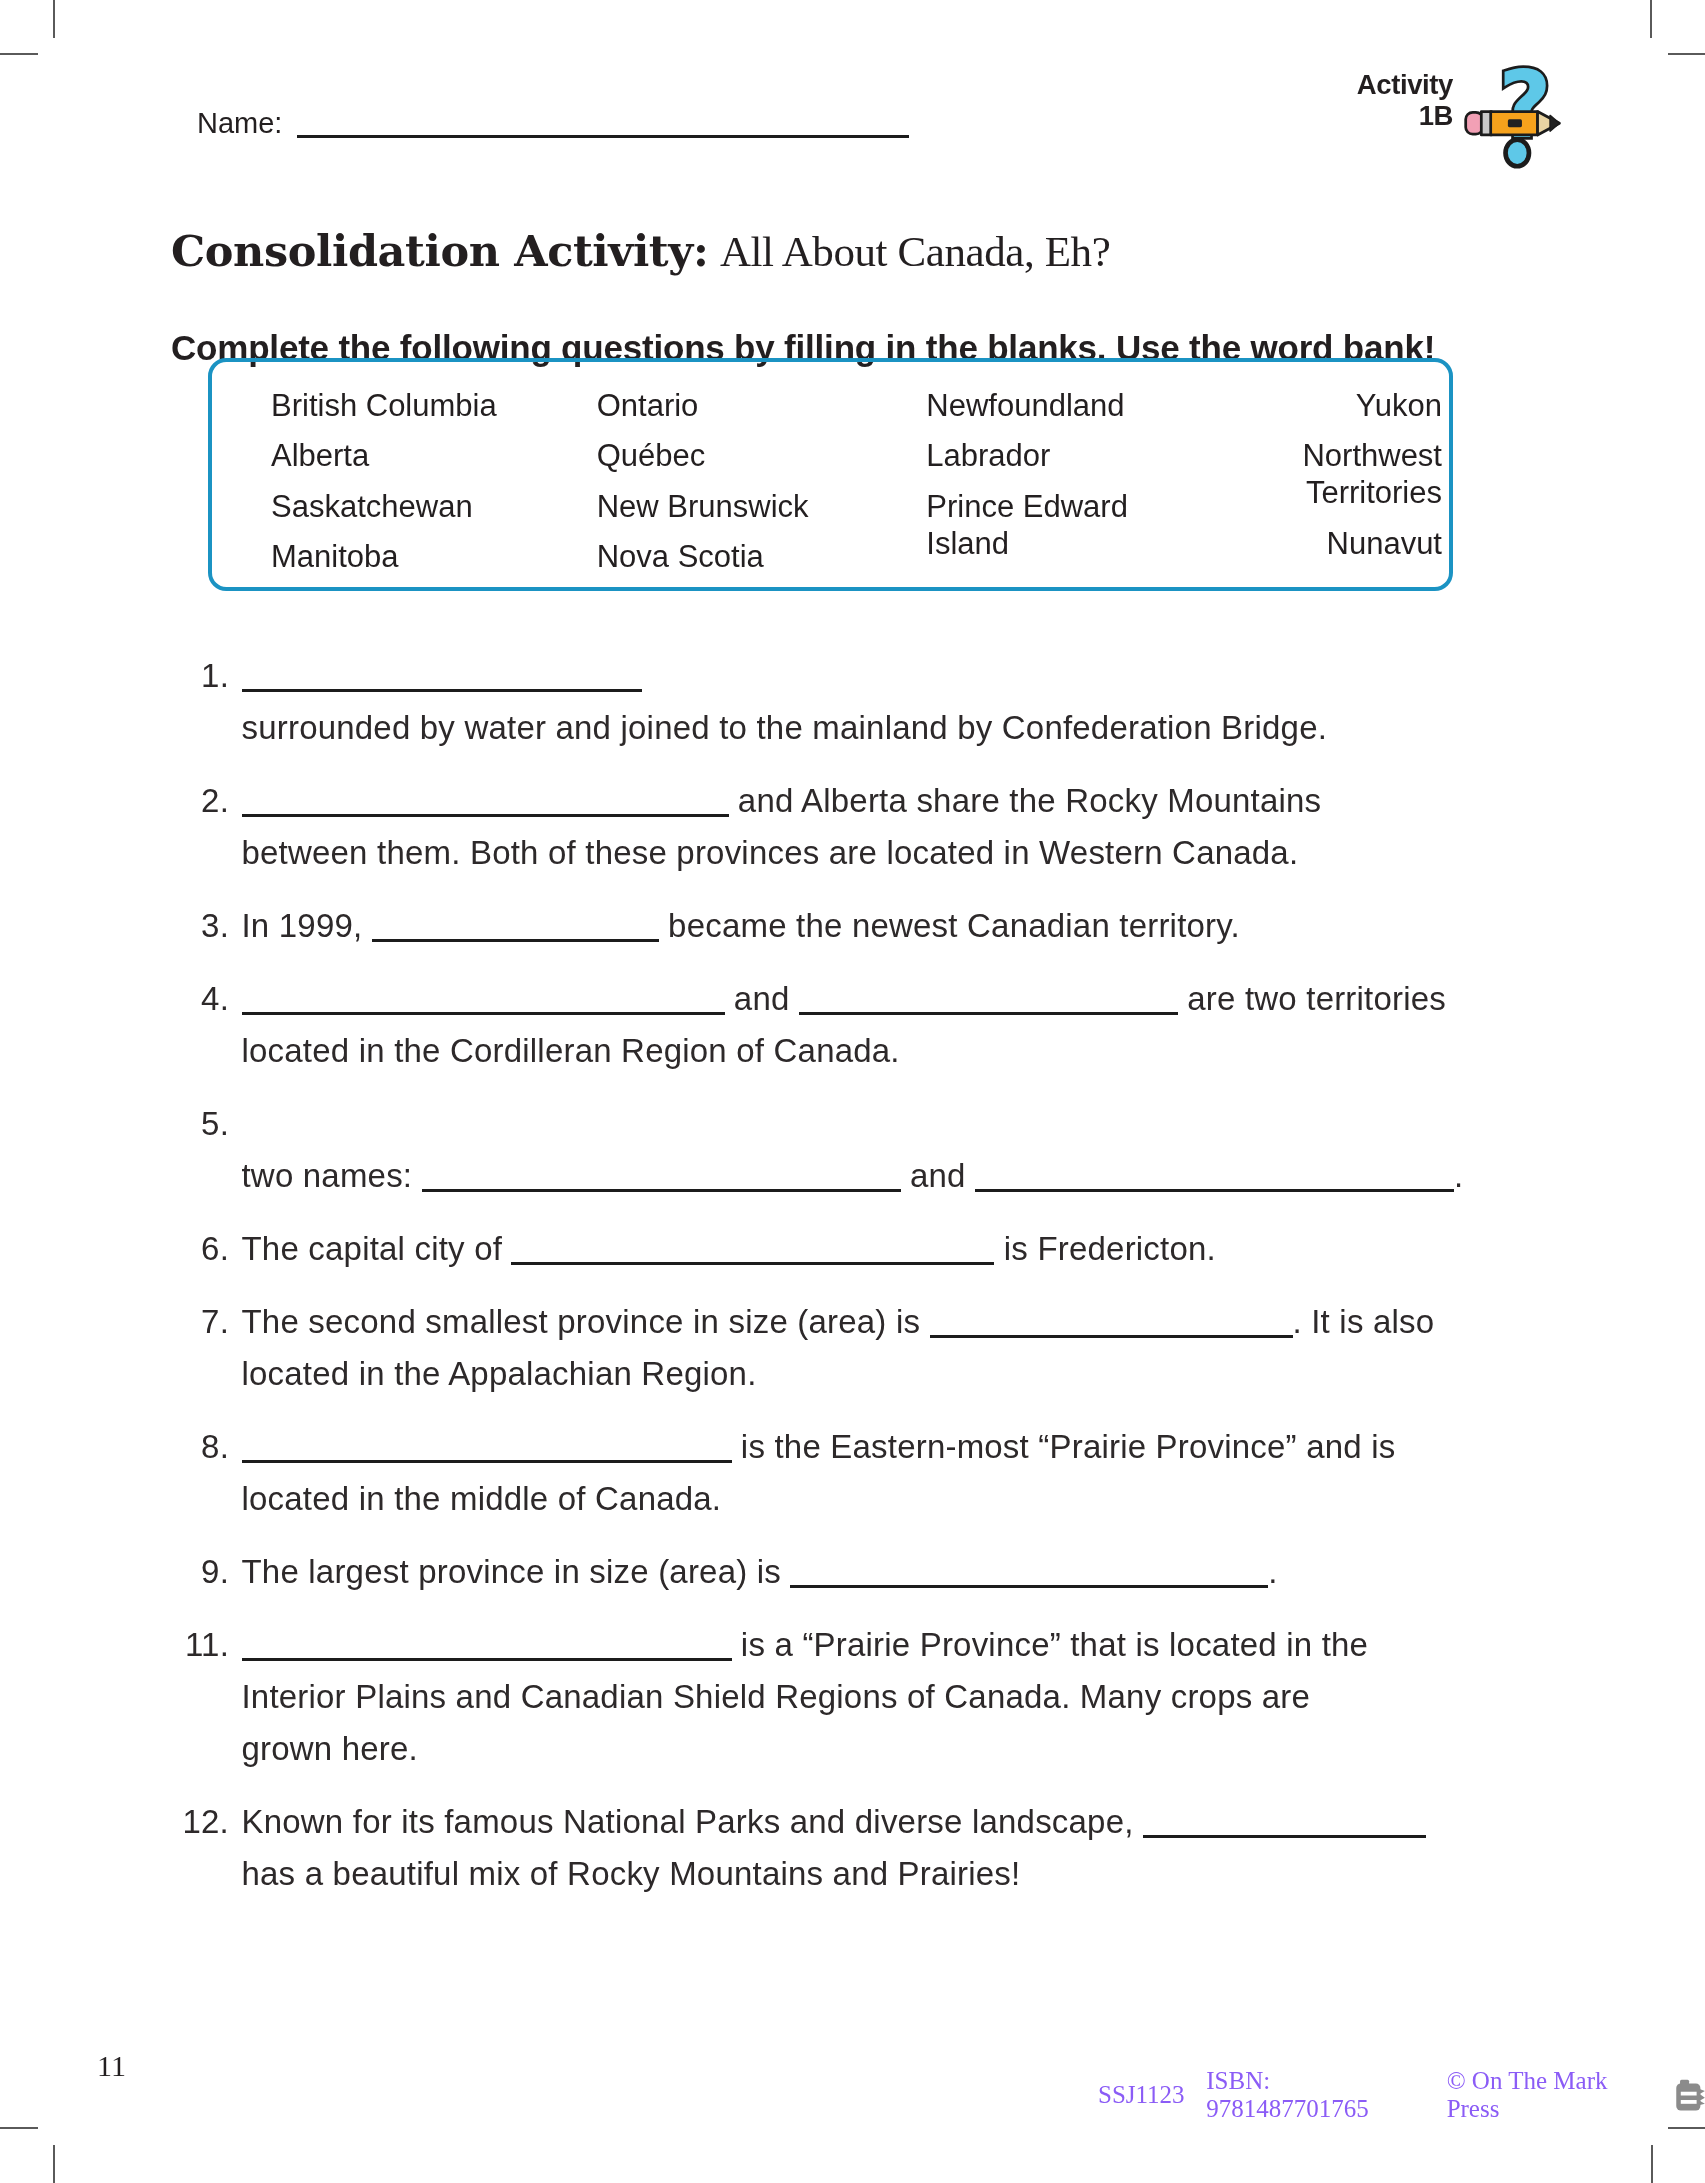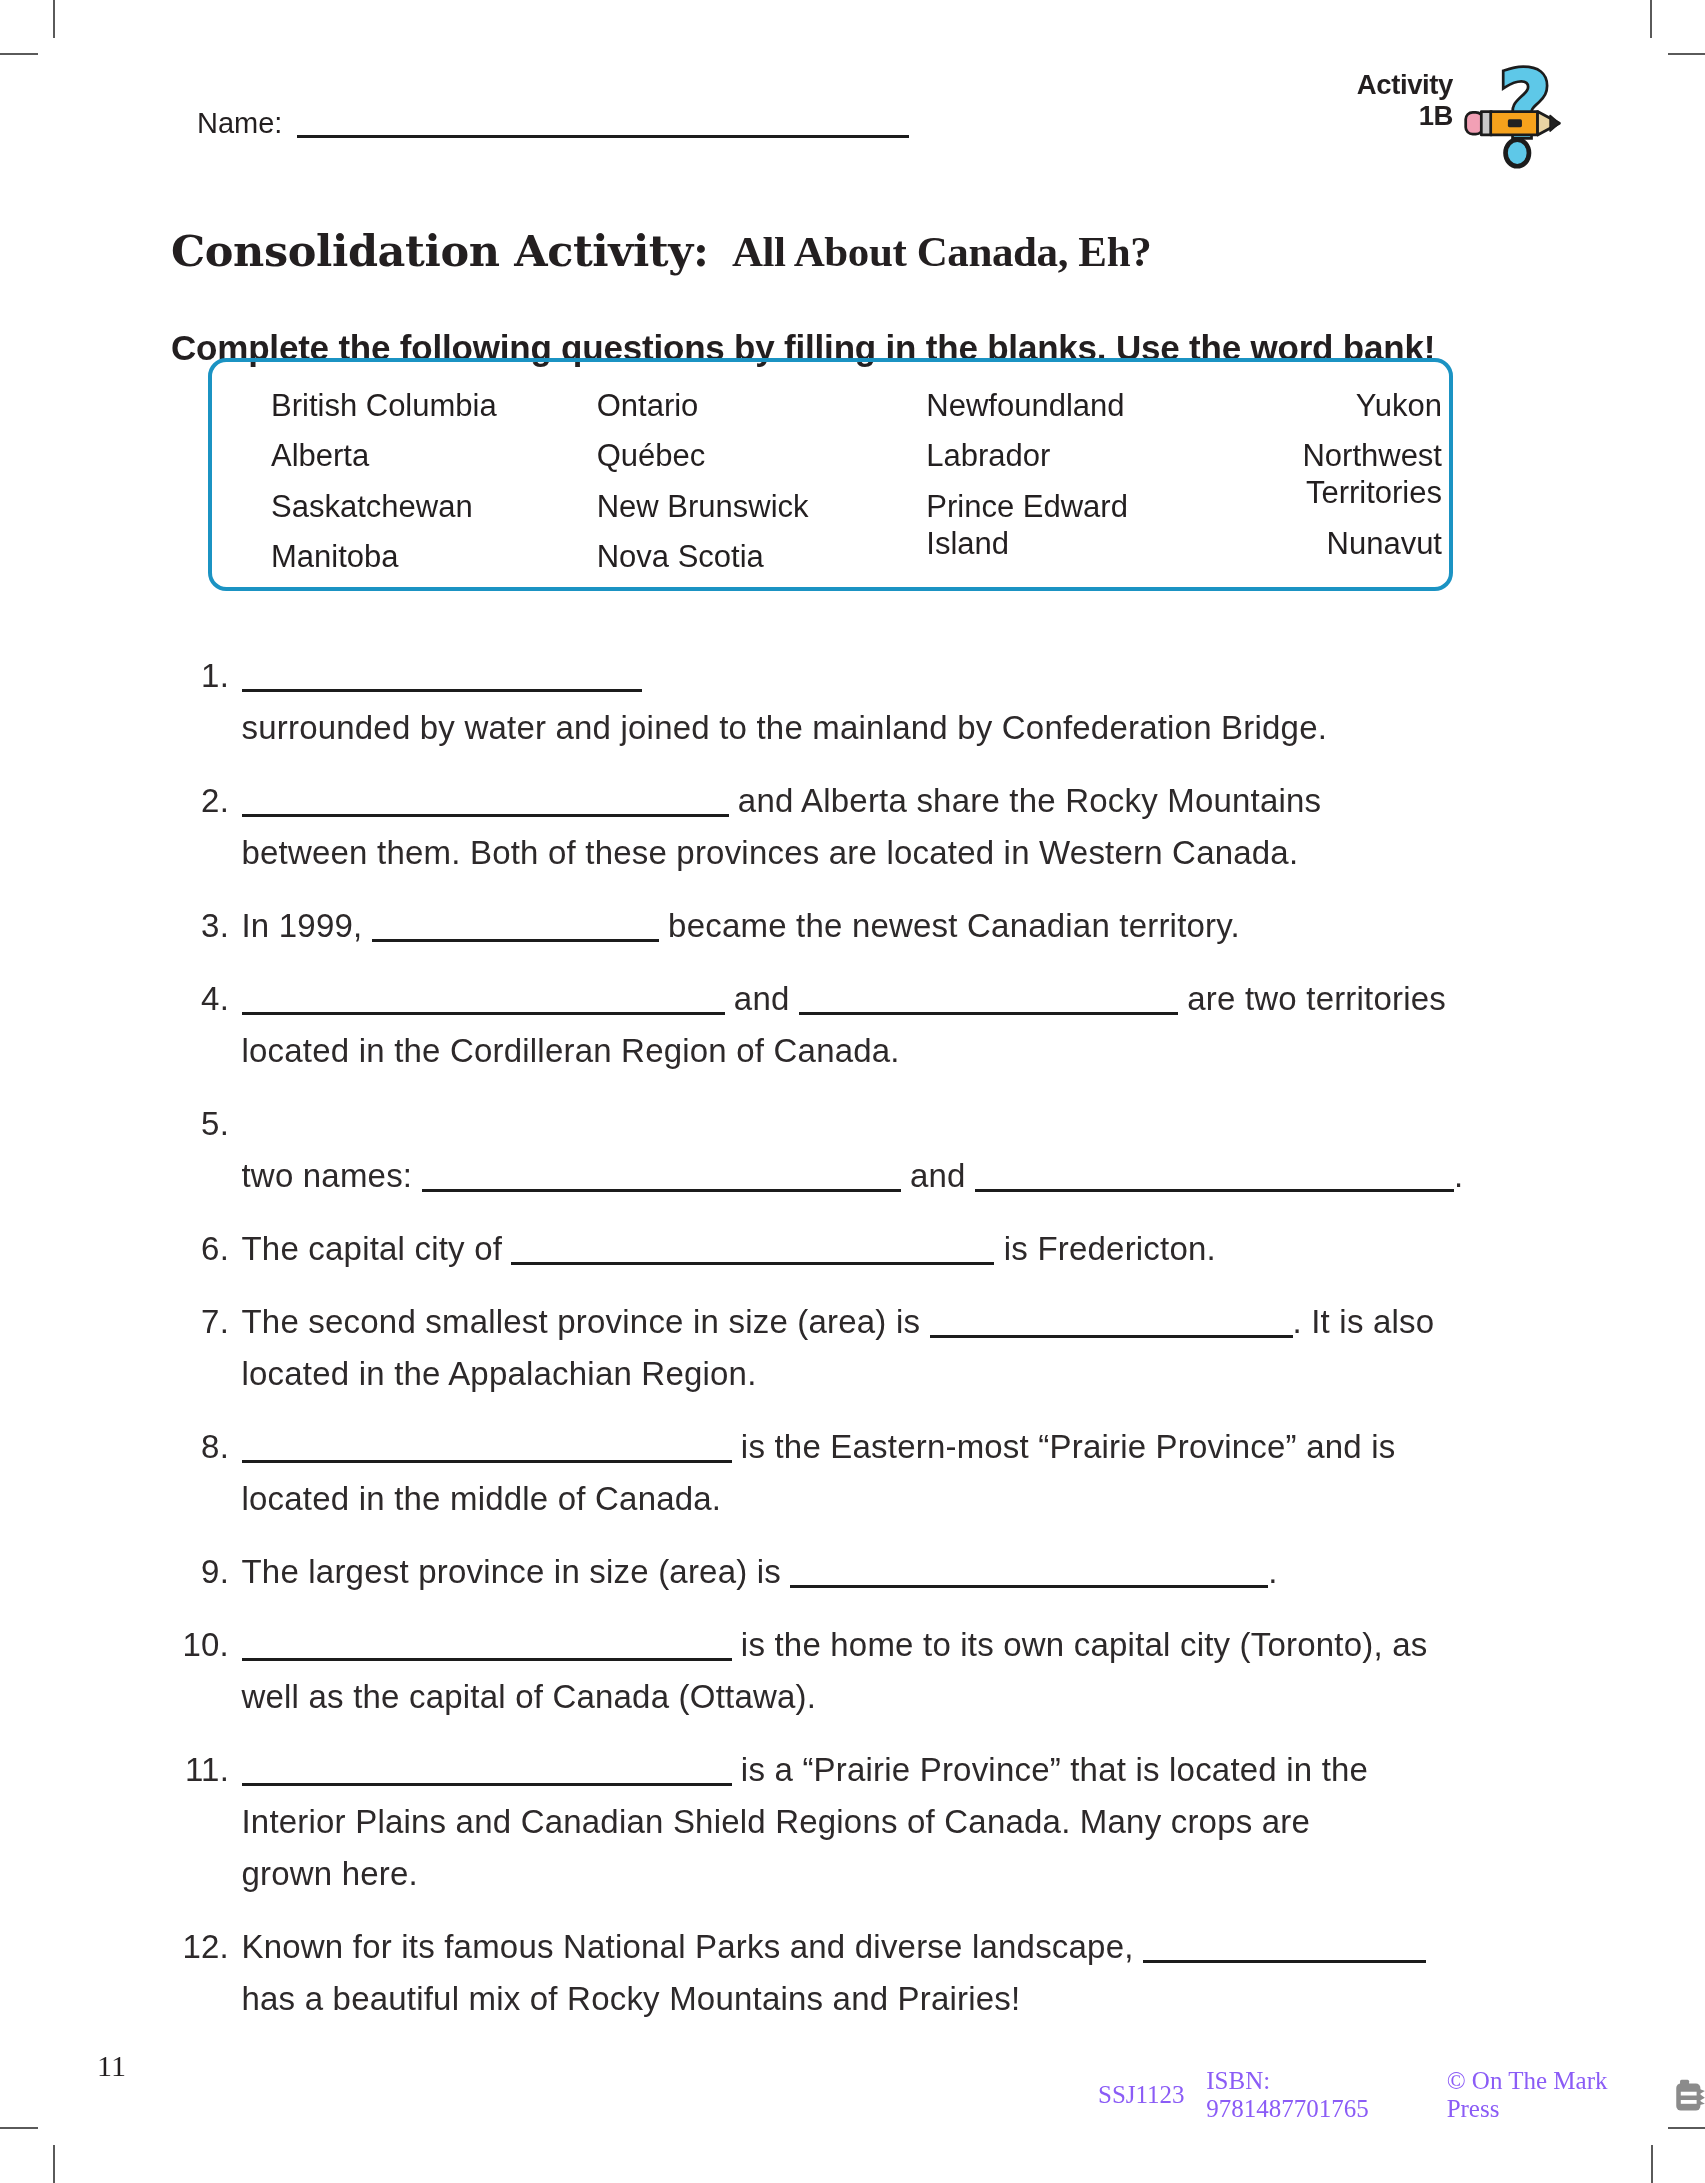--- a/index.html
+++ b/index.html
@@ -21,21 +21,21 @@
   .name-row{position:absolute;left:197px;top:107px;font-size:29px;font-weight:300;}
   .name-line{display:inline-block;width:612px;height:8.3px;border-bottom:3.3px solid #1c1c1c;
     vertical-align:-5px;margin-left:15px;}
 
   .activity{position:absolute;left:1343px;top:62px;display:flex;align-items:flex-start;gap:8.3px;}
   .activity-text{width:110px;text-align:right;font-weight:700;font-size:27.5px;line-height:1.15;
     letter-spacing:-0.4px;margin-top:6.7px;}
 
   .title{position:absolute;left:171px;top:197px;font-size:43px;letter-spacing:-0.4px;white-space:nowrap;}
   .title .bold{font-family:"DejaVu Serif",serif;font-weight:700;}
-  .title .reg{font-family:"Liberation Serif",serif;font-weight:700;margin-left:12px;}
+  .title .reg{font-family:"Liberation Serif",serif;font-weight:400;}
 
   .instruction{position:absolute;left:171px;top:293px;font-size:35px;font-weight:700;letter-spacing:-0.2px;}
 
   .word-bank{position:absolute;left:208px;top:358px;width:1245px;height:233px;box-sizing:border-box;
     border:4.2px solid #1b93c3;border-radius:18.3px;display:flex;padding:25px 0 0 47px;}
   .wb-col{display:flex;flex-direction:column;}
   .wb-col-0{width:329px;margin-left:12px;}
   .wb-col-1{width:333px;}
   .wb-col-2{width:332px;}
   .wb-col-3{width:196px;text-align:right;}
@@ -150,24 +150,20 @@
     </div>
     <div class="question">
       <div class="qnum">8.</div>
       <div class="qtext"><span class="blank" style="width: 490px;"></span><span> is the Eastern-most “Prairie Province” and is</span><br><span>located in the middle of Canada.</span></div>
     </div>
     <div class="question">
       <div class="qnum">9.</div>
       <div class="qtext"><span>The largest province in size (area) is </span><span class="blank" style="width: 478px;"></span><span>.</span></div>
     </div>
     <div class="question">
-      <div class="qnum">10.</div>
-      <div class="qtext"><span class="blank" style="width: 490px;"></span><span> is the home to its own capital city (Toronto), as</span><br><span>well as the capital of Canada (Ottawa).</span></div>
-    </div>
-    <div class="question">
       <div class="qnum">11.</div>
       <div class="qtext"><span class="blank" style="width: 490px;"></span><span> is a “Prairie Province” that is located in the</span><br><span>Interior Plains and Canadian Shield Regions of Canada. Many crops are</span><br><span>grown here.</span></div>
     </div>
     <div class="question">
       <div class="qnum">12.</div>
       <div class="qtext"><span>Known for its famous National Parks and diverse landscape, </span><span class="blank" style="width: 283px;"></span><br><span>has a beautiful mix of Rocky Mountains and Prairies!</span></div>
     </div>
   </div>
 
 <div class="page-number">11</div>

